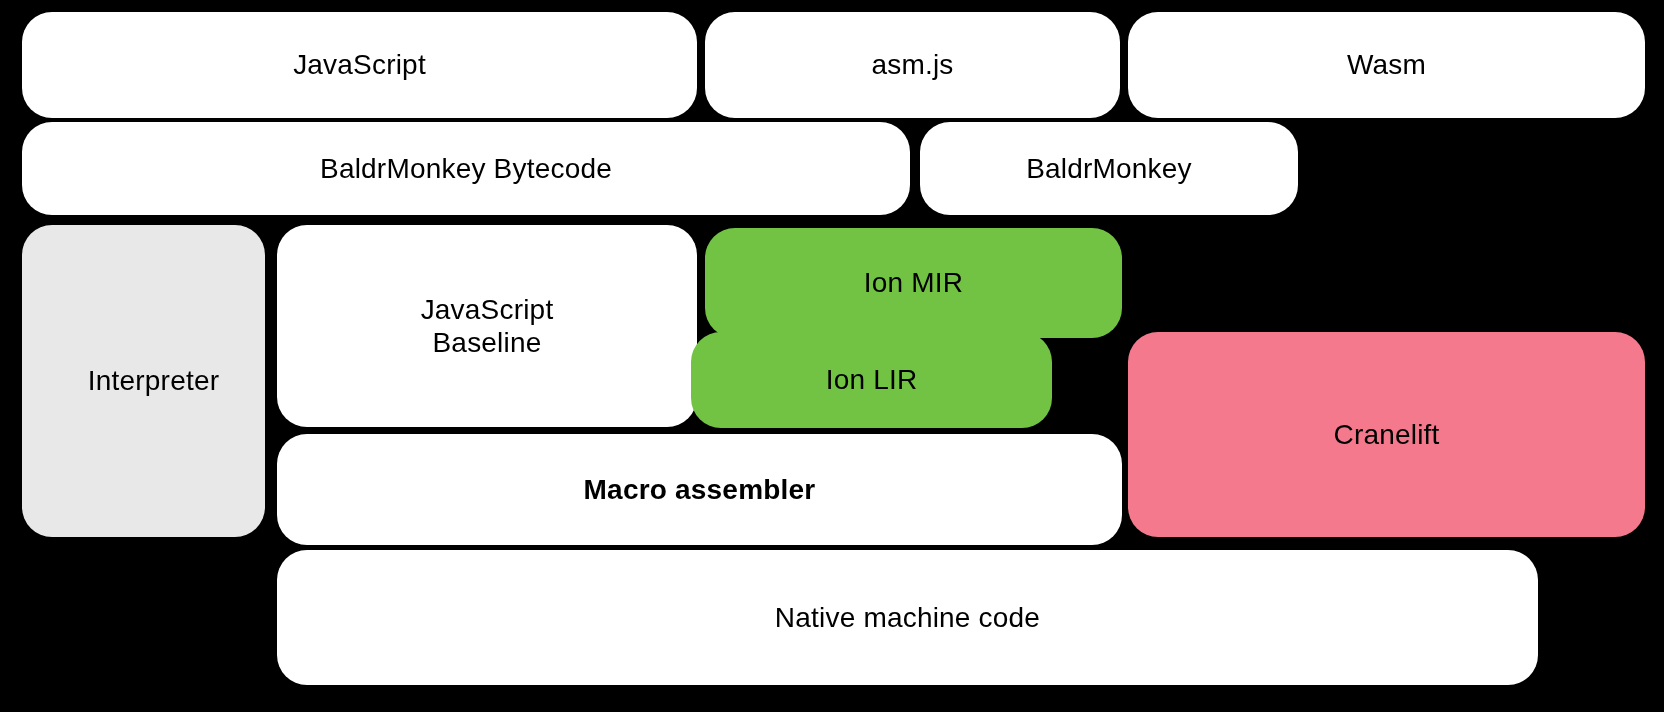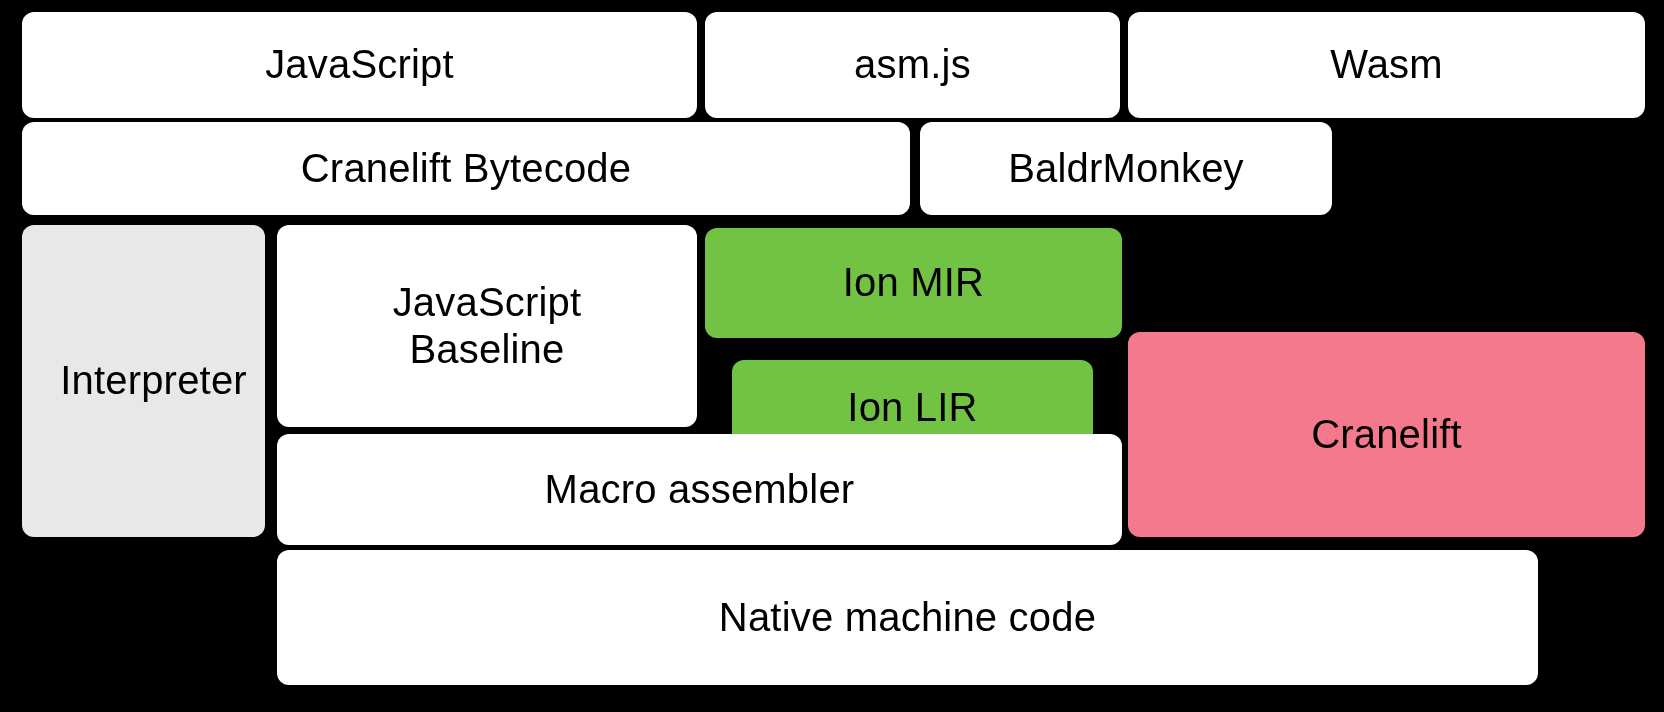--- a/index.html
+++ b/index.html
@@ -16,66 +16,66 @@
     font-family: "Liberation Sans", "DejaVu Sans", sans-serif;
   }
   .node {
     position: absolute;
     box-sizing: border-box;
     display: flex;
     align-items: center;
     justify-content: center;
     text-align: center;
     color: #000000;
-    font-size: 40px;
+    font-size: 28px;
     line-height: 1.18;
     font-weight: 400;
     letter-spacing: 0.2px;
     white-space: pre-line;
-    border-radius: 12px;
+    border-radius: 30px;
     background: #ffffff;
     -webkit-font-smoothing: antialiased;
   }
   .node.white  { background: #ffffff; }
   .node.gray   { background: #e8e8e8; }
   .node.green  { background: #72c344; }
   .node.pink   { background: #f5798c; }
 
   
   #n-javascript       { left: 22px;   top: 12px;  width: 675px; height: 106px; }
   #n-asmjs            { left: 705px;  top: 12px;  width: 415px; height: 106px; }
   #n-wasm             { left: 1128px; top: 12px;  width: 517px; height: 106px; }
 
   
   #n-js-bytecode      { left: 22px;   top: 122px; width: 888px; height: 93px; }
-  #n-baldrmonkey      { left: 920px;  top: 122px; width: 412px; height: 93px; text-align: center; }
+  #n-baldrmonkey      { left: 920px;  top: 122px; width: 378px; height: 93px; text-align: center; }
 
   
   #n-interpreter      { left: 22px;   top: 225px; width: 243px; height: 312px; padding-left: 20px; }
   #n-js-baseline      { left: 277px;  top: 225px; width: 420px; height: 202px; }
   #n-ion-mir          { left: 705px;  top: 228px; width: 417px; height: 110px; }
-  #n-ion-lir          { left: 732px;  top: 332px; width: 361px; height: 96px; margin-top: 28px; }
-  #n-macro-assembler  { left: 277px;  top: 434px; width: 845px; height: 111px; }
+  #n-ion-lir          { left: 691px;  top: 332px; width: 361px; height: 96px; }
+  #n-macro-assembler  { left: 277px;  top: 434px; width: 845px; height: 111px; font-weight: bold; }
   #n-cranelift        { left: 1128px; top: 332px; width: 517px; height: 205px; }
 
   
   #n-native-code      { left: 277px;  top: 550px; width: 1261px; height: 135px; }
 </style>
 </head>
 <body>
 
 <div id="canvas">
 
   <div class="node white" id="n-javascript">JavaScript</div>
 
   <div class="node white" id="n-asmjs">asm.js</div>
 
   <div class="node white" id="n-wasm">Wasm</div>
 
-  <div class="node white" id="n-js-bytecode">Cranelift Bytecode</div>
+  <div class="node white" id="n-js-bytecode">BaldrMonkey Bytecode</div>
 
   <div class="node white" id="n-baldrmonkey">BaldrMonkey</div>
 
   <div class="node gray" id="n-interpreter">Interpreter</div>
 
   <div class="node white" id="n-js-baseline">JavaScript
 Baseline</div>
 
   <div class="node green" id="n-ion-mir">Ion MIR</div>
 

